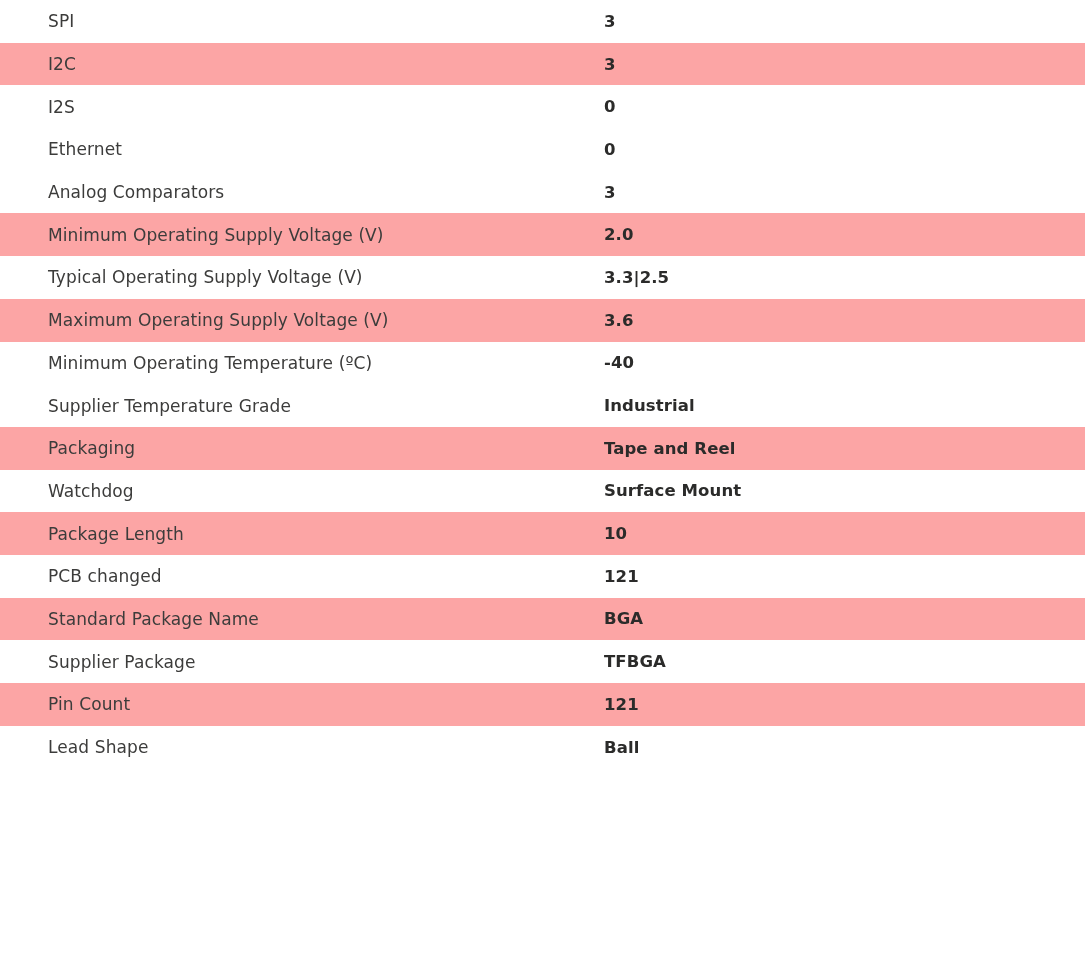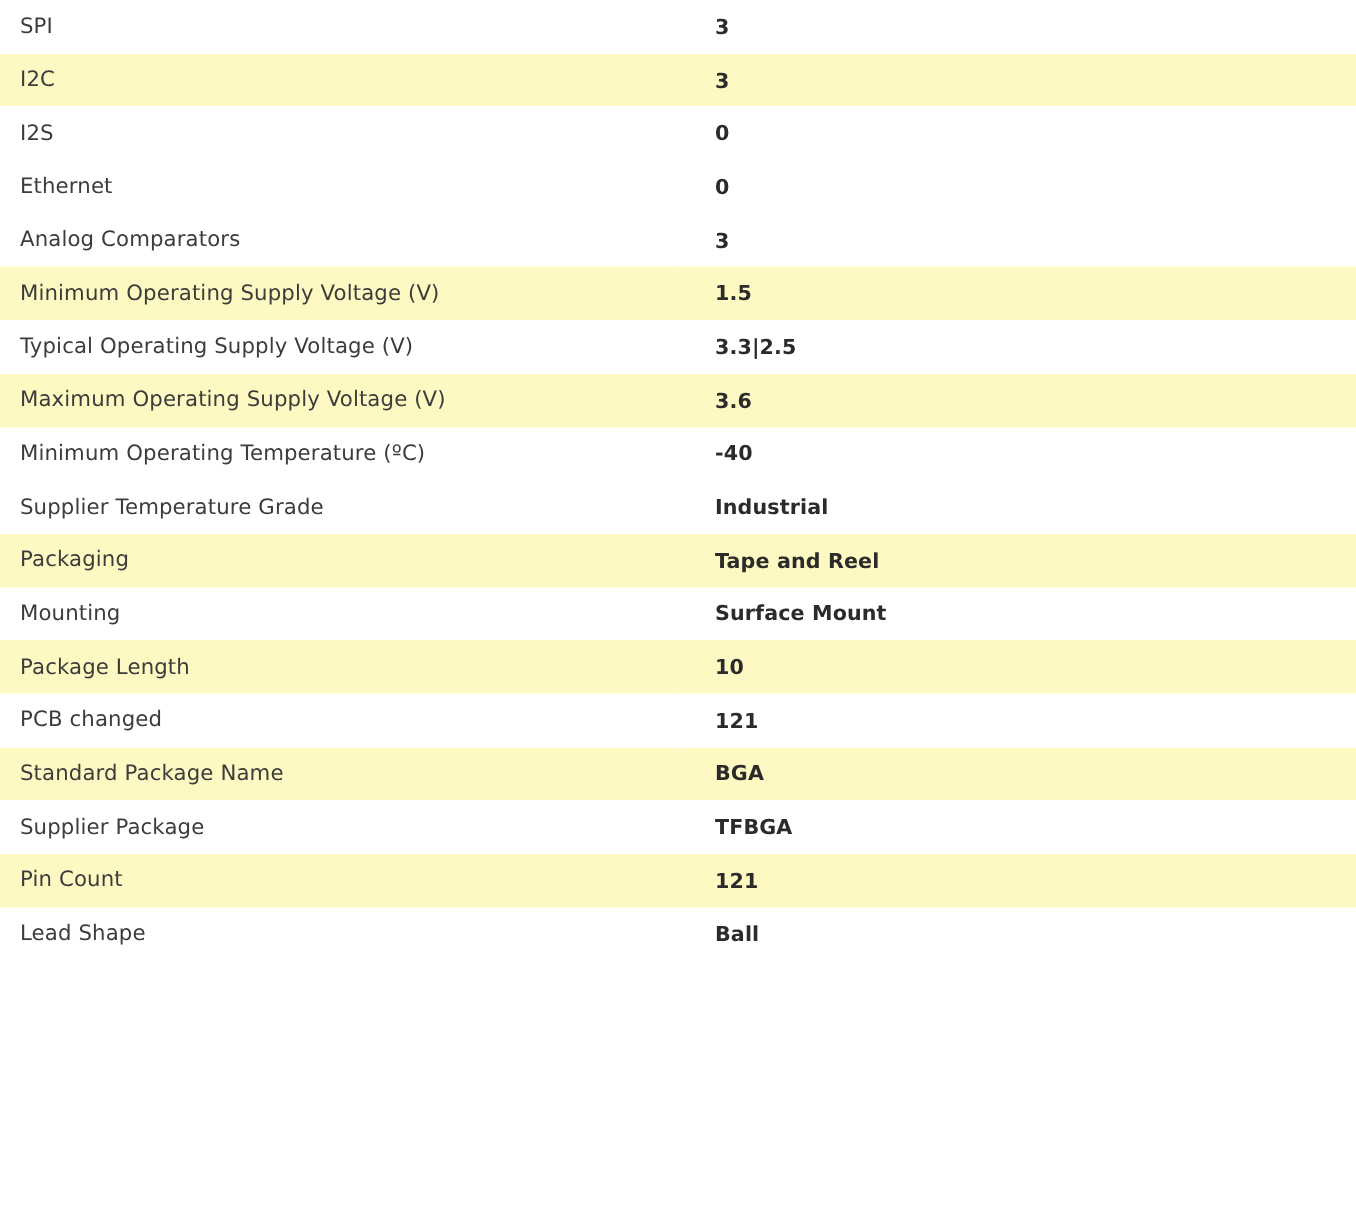--- a/index.html
+++ b/index.html
@@ -15,33 +15,33 @@
   }
   .spec-table {
     width: 1085px;
     border-collapse: collapse;
     table-layout: fixed;
   }
   .spec-table tr {
     height: 42.7px;
   }
   .spec-table tr.shaded td {
-    background: #fef9c3;
+    background: #fca5a5;
   }
   .spec-table tr.plain td {
     background: #ffffff;
   }
   .spec-table td {
     padding: 0;
     vertical-align: middle;
     border: none;
   }
   td.attr-name {
     width: 527px;
-    padding-left: 16px;
+    padding-left: 48px;
     font-size: 17px;
     font-weight: 400;
     color: #3c3c3b;
     letter-spacing: 0.1px;
     white-space: nowrap;
     overflow: hidden;
   }
   td.attr-value {
     padding-left: 29px;
     font-size: 16.5px;
@@ -72,21 +72,21 @@
       <tr class="plain">
         <td class="attr-name">Ethernet</td>
         <td class="attr-value">0</td>
       </tr>
       <tr class="plain">
         <td class="attr-name">Analog Comparators</td>
         <td class="attr-value">3</td>
       </tr>
       <tr class="shaded">
         <td class="attr-name">Minimum Operating Supply Voltage (V)</td>
-        <td class="attr-value">1.5</td>
+        <td class="attr-value">2.0</td>
       </tr>
       <tr class="plain">
         <td class="attr-name">Typical Operating Supply Voltage (V)</td>
         <td class="attr-value">3.3|2.5</td>
       </tr>
       <tr class="shaded">
         <td class="attr-name">Maximum Operating Supply Voltage (V)</td>
         <td class="attr-value">3.6</td>
       </tr>
       <tr class="plain">
@@ -95,21 +95,21 @@
       </tr>
       <tr class="plain">
         <td class="attr-name">Supplier Temperature Grade</td>
         <td class="attr-value">Industrial</td>
       </tr>
       <tr class="shaded">
         <td class="attr-name">Packaging</td>
         <td class="attr-value">Tape and Reel</td>
       </tr>
       <tr class="plain">
-        <td class="attr-name">Mounting</td>
+        <td class="attr-name">Watchdog</td>
         <td class="attr-value">Surface Mount</td>
       </tr>
       <tr class="shaded">
         <td class="attr-name">Package Length</td>
         <td class="attr-value">10</td>
       </tr>
       <tr class="plain">
         <td class="attr-name">PCB changed</td>
         <td class="attr-value">121</td>
       </tr>

